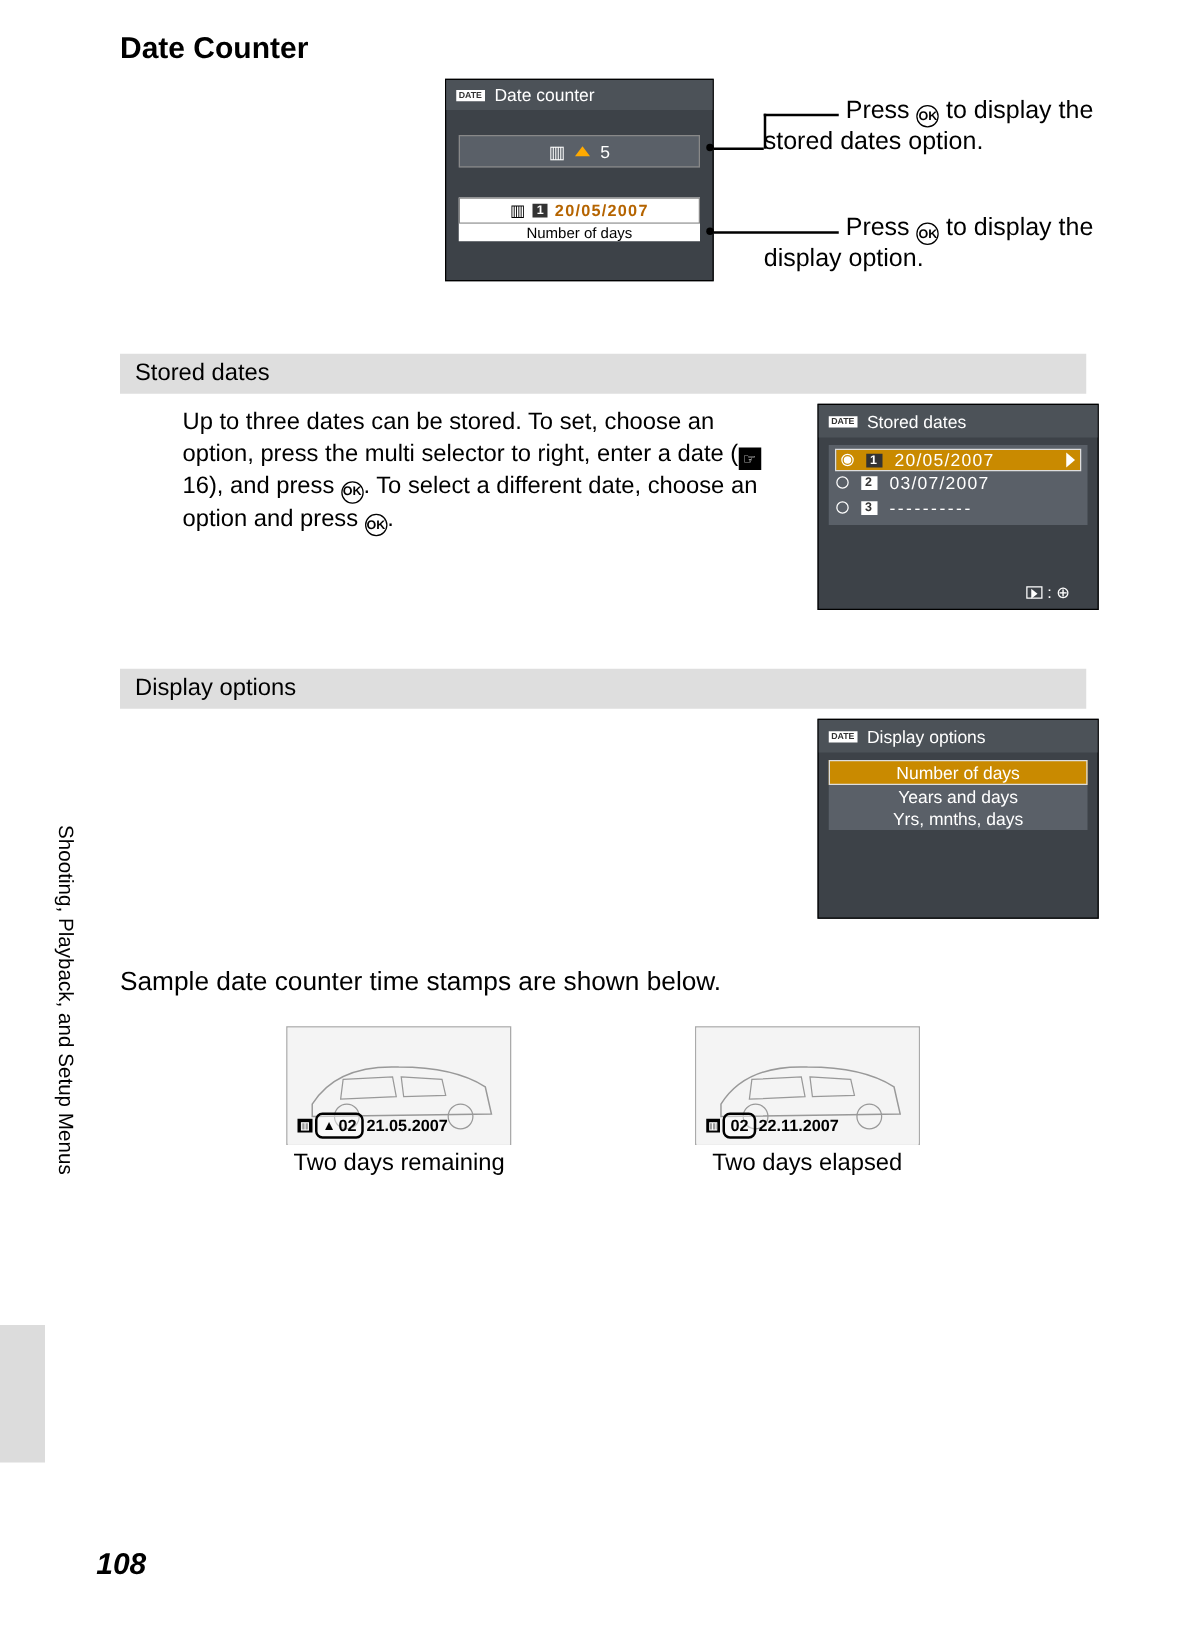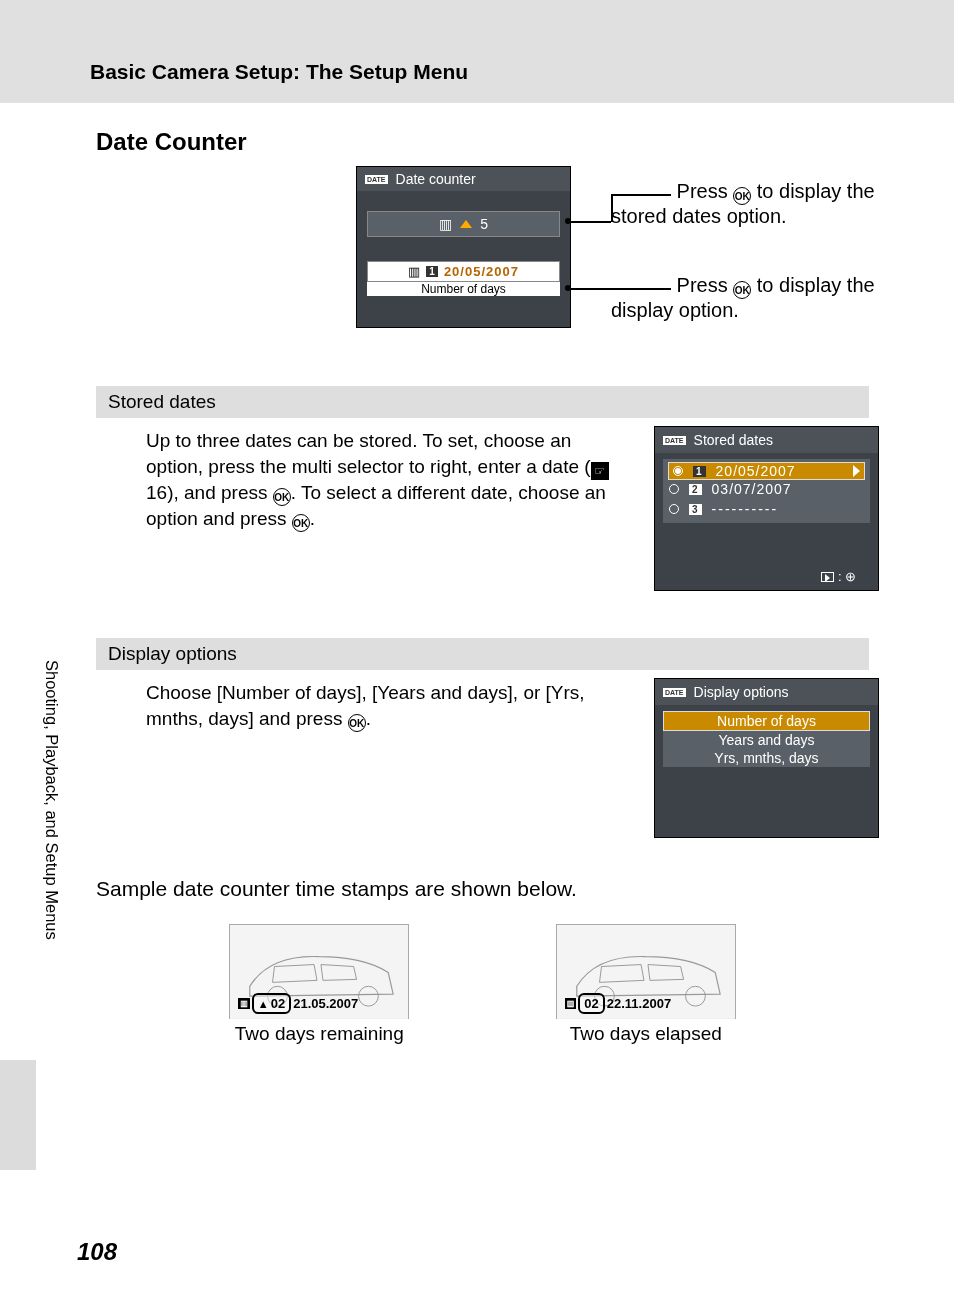--- a/index.html
+++ b/index.html
@@ -333,23 +333,20 @@
     border-top:4px solid transparent;
     border-bottom:4px solid transparent;
     border-left:5px solid #fff;
   }
 </style>
 </head>
 <body>
 
 <div class="page">
 
-  <div class="top-bar">
-    <div class="chapter-title">Basic Camera Setup: The Setup Menu</div>
-  </div>
 
   <div class="content">
     <div class="section-title">Date Counter</div>
 
     <div class="diagram-area">
       <div class="lcd-screen">
         <div class="lcd-header">
           <span class="date-icon">DATE</span>
           <span>Date counter</span>
         </div>
@@ -416,23 +413,20 @@
         </div>
         <div class="footer-row">
           <span class="play-icon"></span>
           <span>: ⊕</span>
         </div>
       </div>
     </div>
 
     <div class="sub-header">Display options</div>
     <div class="sub-body" style="height:190px">
-      <div class="sub-text">
-        <span>Choose [Number of days], [Years and days], or [Yrs, mnths, days] and press </span><span class="ok-circle">OK</span><span>.</span>
-      </div>
 
       <div class="small-lcd opt-lcd" style="top:8px; right:-10px; height:160px">
         <div class="hdr">
           <span class="date-icon">DATE</span>
           <span>Display options</span>
         </div>
         <div class="body-area" style="padding:0">
           <div class="opt-item sel">Number of days</div>
           <div class="opt-item">Years and days</div>
           <div class="opt-item">Yrs, mnths, days</div>

